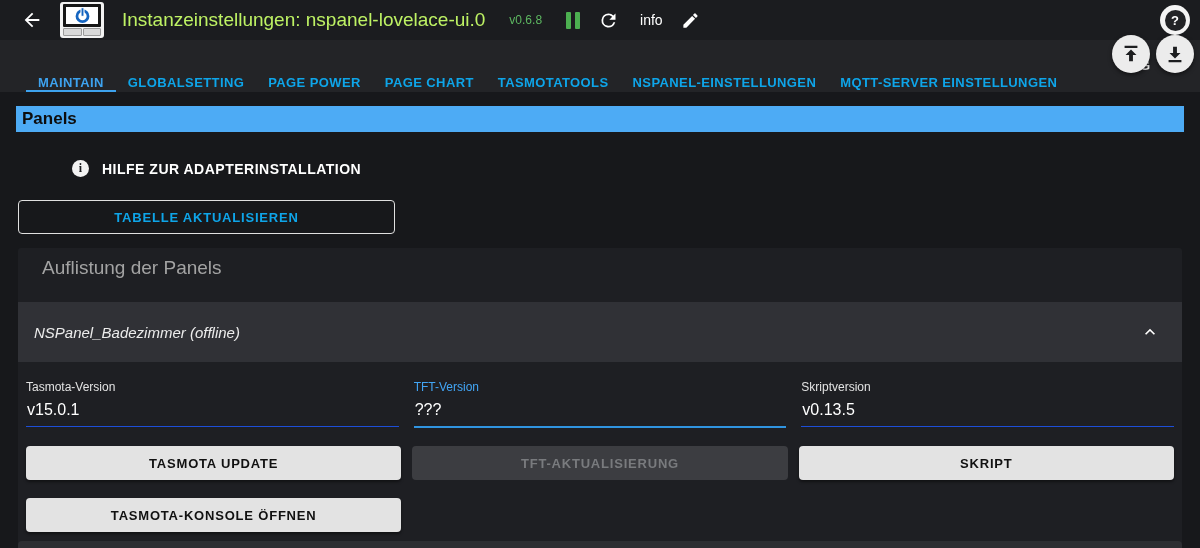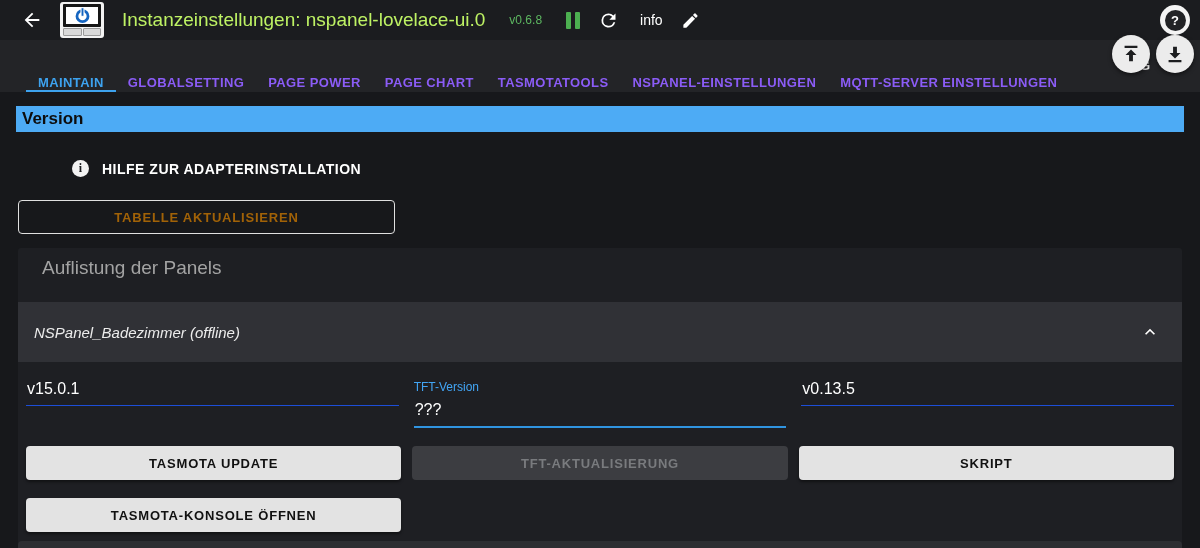--- a/index.html
+++ b/index.html
@@ -47,21 +47,21 @@
 
   
   .tabbar {
     height:52px; background:#232427;
     display:flex; align-items:flex-end; padding-left:26px;
     position:relative;
   }
   .tab {
     display:flex; align-items:center; padding:0 12px;
     font-size:13px; font-weight:bold; letter-spacing:.4px;
-    color:#8b5cf6; cursor:pointer; white-space:nowrap;
+    color:#0ea5e9; cursor:pointer; white-space:nowrap;
     border-bottom:2px solid transparent;
   }
   .tab.active { color:#3da2ee; border-bottom-color:#3da2ee; }
   .tab-fragment {
     position:absolute; right:50px; top:18px; font-size:13px; font-weight:bold; color:#f0f0f0; z-index:0;
   }
   .fab-group { position:absolute; right:6px; top:-5px; display:flex; gap:6px; z-index:2; }
   .fab {
     width:38px; height:38px; border-radius:50%; background:#ececec;
     display:flex; align-items:center; justify-content:center; cursor:pointer;
@@ -83,21 +83,21 @@
     width:17px; height:17px; border-radius:50%; background:#f2f2f2;
     color:#1b1c1f; font-size:12px; font-weight:bold; font-family:"Liberation Serif", serif;
     display:flex; align-items:center; justify-content:center;
   }
   .help-row span.txt { font-size:14px; font-weight:bold; letter-spacing:.5px; color:#fff; }
 
   
   .btn-outlined {
     display:block; margin:23px 0 4px 18px; width:377px; height:34px;
     background:transparent; border:1px solid #e0e0e0; border-radius:4px;
-    color:#a16207; font-size:13px; font-weight:bold; letter-spacing:.8px;
+    color:#0ea5e9; font-size:13px; font-weight:bold; letter-spacing:.8px;
     font-family:"Liberation Sans", sans-serif; cursor:pointer;
   }
 
   
   .paper {
     margin:14px 18px 0 18px; width:1164px; height:300px;
     background:#1e1f23; border-radius:3px 3px 0 0; overflow:hidden;
   }
   .paper-heading { font-size:19px; color:#a3a3a3; padding:9px 0 0 24px; }
   .accordion-header {
@@ -200,21 +200,21 @@
     </div>
     <div class="fab">
       <svg width="22" height="22" viewBox="0 0 24 24">
           <path d="M9.9 4h4.2v6.8H18L12 17l-6-6.2h3.9zM5 18.6h14V21H5z" fill="#1d1e20"></path>
         </svg>
     </div>
   </div>
 </div>
 
 <div class="banner">
-  <span>Version</span>
+  <span>Panels</span>
 </div>
 
 <div class="help-row">
   <span class="info-circle">i</span>
   <span class="txt">HILFE ZUR ADAPTERINSTALLATION</span>
 </div>
 
 <button class="btn-outlined">TABELLE AKTUALISIEREN</button>
 
 <div class="paper">
@@ -222,27 +222,29 @@
 
   <div class="accordion-header">
     <span class="accordion-title">NSPanel_Badezimmer (offline)</span>
     <svg width="20" height="20" viewBox="0 0 24 24">
         <path d="M7.4 15.4 12 10.8l4.6 4.6L18 14l-6-6-6 6z" fill="#fff"></path>
       </svg>
   </div>
 
   <div class="fields-row">
     <div class="field">
+      <span class="lbl">Tasmota-Version</span>
       <input readonly="" value="v15.0.1" style="">
     </div>
     <div class="field focused">
       <span class="lbl">TFT-Version</span>
       <input readonly="" value="???" style="">
     </div>
     <div class="field">
+      <span class="lbl">Skriptversion</span>
       <input readonly="" value="v0.13.5" style="">
     </div>
   </div>
 
   <div class="buttons-row">
     <button class="btn-raised">TASMOTA UPDATE</button>
     <button class="btn-raised disabled" disabled="">TFT-AKTUALISIERUNG</button>
     <button class="btn-raised">SKRIPT</button>
   </div>
 

